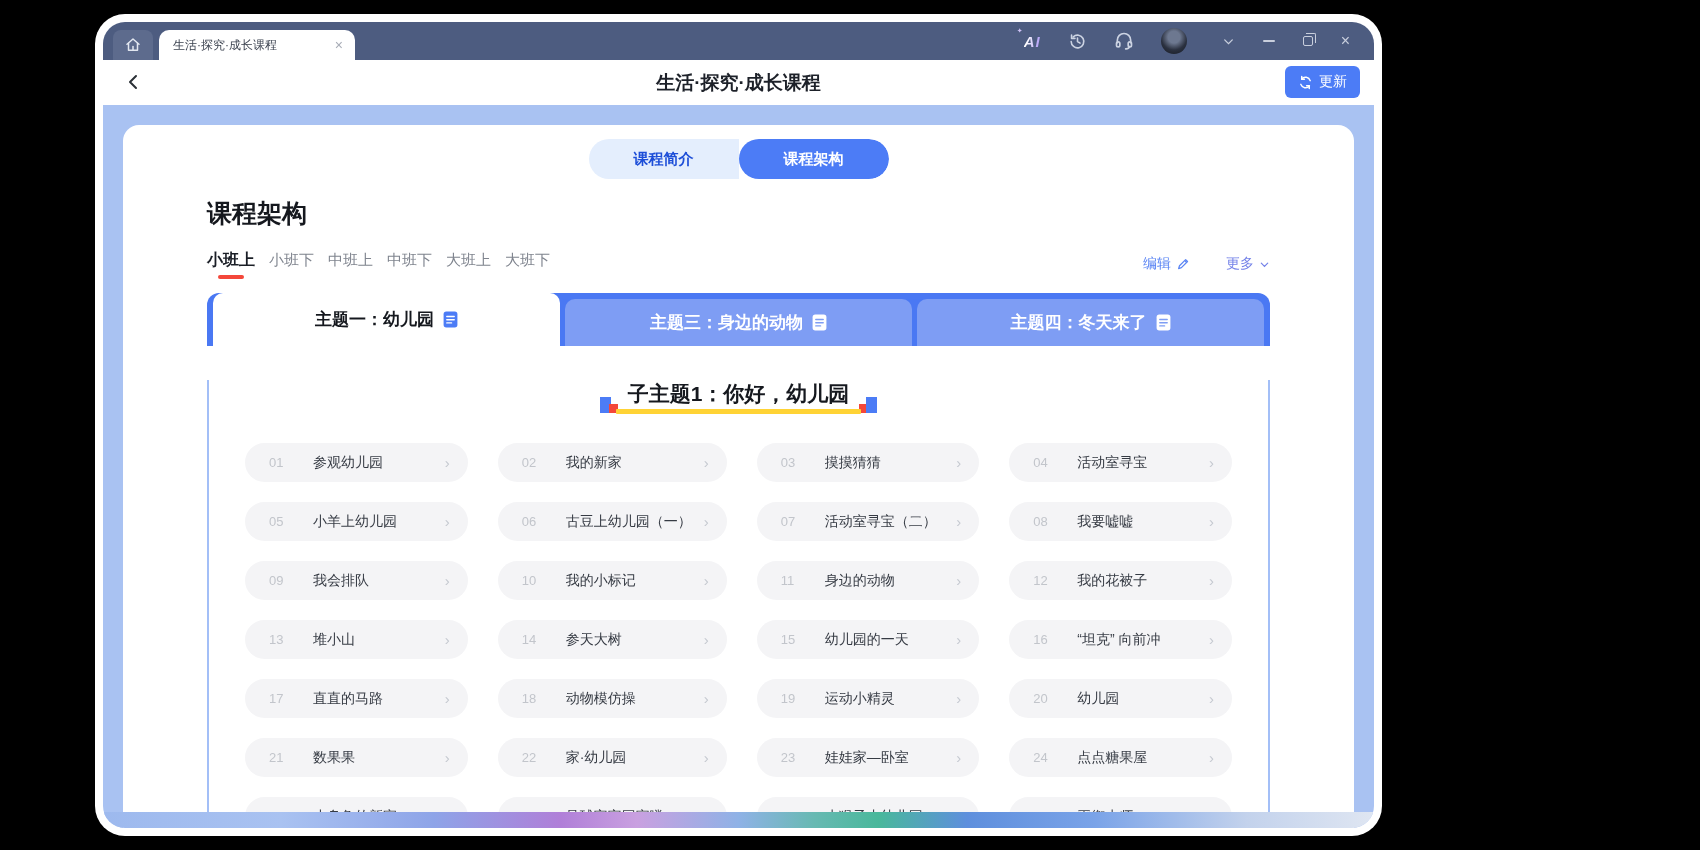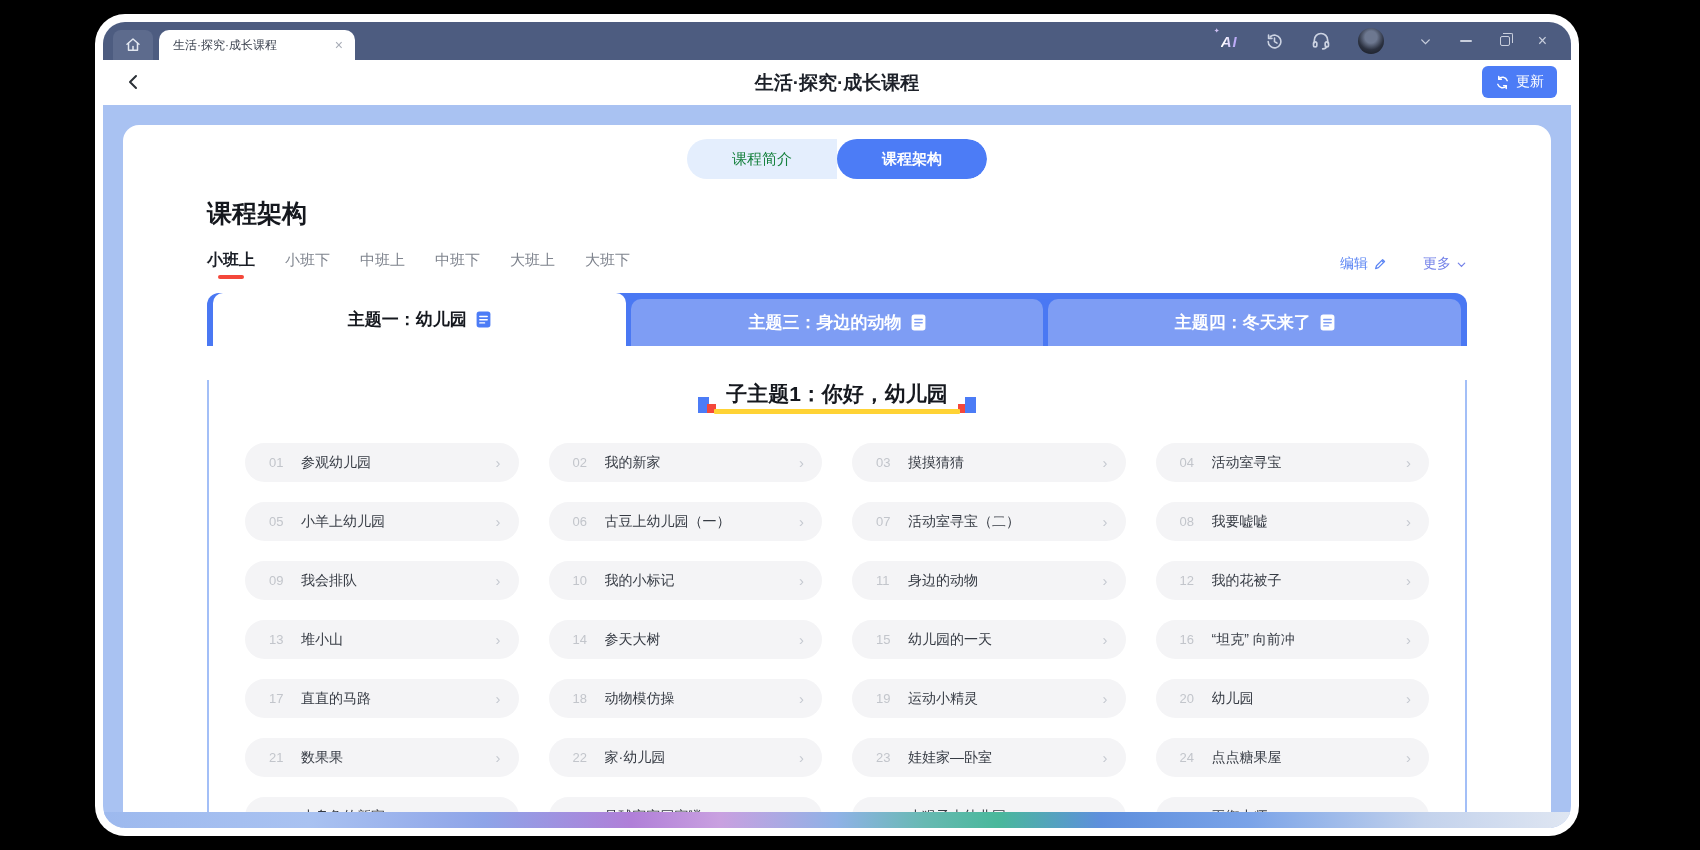--- a/index.html
+++ b/index.html
@@ -1,19 +1,19 @@
 <!DOCTYPE html>
 <html><head>
 <meta charset="utf-8">
 <style>
   * { margin:0; padding:0; box-sizing:border-box; }
   body { background:#000; font-family:"Liberation Sans","DejaVu Sans",sans-serif; }
   .stage { position:relative; width:1700px; height:850px; background:#000; overflow:hidden; }
 
-  .window { position:absolute; left:95px; top:14px; width:1484px; height:822px;
+  .window { position:absolute; left:95px; top:14px; width:1287px; height:822px;
             background:#fff; border-radius:30px; padding:8px; }
   .win-inner { width:100%; height:100%; border-radius:22px; overflow:hidden;
                display:flex; flex-direction:column; background:#fff; }
 
   
   .titlebar { height:38px; background:#4D5C80; display:flex; align-items:center;
               padding-left:10px; flex:none; }
   .home-btn { width:40px; height:30px; margin-bottom:-8px; border-radius:8px 8px 0 0;
               background:#5D6B8D; display:flex; align-items:center; justify-content:center; cursor:pointer; }
   .browser-tab { align-self:flex-end; width:196px; height:30px; background:#fff;
@@ -45,28 +45,28 @@
                 display:flex; align-items:center; gap:6px; font-size:14px; cursor:pointer;
                 font-family:inherit; }
 
   
   .page { flex:1; background:#A9C2F2; position:relative; overflow:hidden; }
   .card { margin:20px 20px 0; background:#fff; border-radius:16px; height:calc(100% + 80px);
           padding-top:14px; }
 
   .seg-wrap { width:300px; margin:0 auto; display:flex; border-radius:21px; overflow:hidden; }
   .seg-item { flex:1; height:40px; display:flex; align-items:center; justify-content:center;
-              font-size:15px; background:#E4EEFD; color:#15803d; cursor:pointer; }
+              font-size:15px; background:#E4EEFD; color:#1d4ed8; cursor:pointer;font-weight:bold; }
   .seg-item.active { background:#4C7CF6; color:#fff; font-weight:bold; border-radius:21px; }
 
   .card-inner { padding:0 84px; }
   .page-heading { font-size:25px; font-weight:bold; color:#15181E; margin-top:18px; }
 
   .class-row { margin-top:20px; display:flex; align-items:flex-end; }
-  .class-tabs { display:flex; gap:30px; align-items:baseline; }
+  .class-tabs { display:flex; gap:14px; align-items:baseline; }
   .class-tab { font-size:15px; color:#7F848E; position:relative; padding-bottom:10px; cursor:pointer; }
   .class-tab.active { font-size:16px; font-weight:bold; color:#1A1E26; }
   .class-tab.active::after { content:""; position:absolute; left:50%; transform:translateX(-50%);
               bottom:2px; width:26px; height:4px; border-radius:2px; background:#F4473A; }
   .row-actions { margin-left:auto; display:flex; gap:36px; align-items:center; padding-bottom:8px; }
   .edit-link { color:#5B85F4; font-size:14px; display:flex; gap:5px; align-items:center; cursor:pointer; }
   .more-link { color:#7381E8; font-size:14px; display:flex; gap:5px; align-items:center; cursor:pointer; }
 
   .theme-bar { margin-top:12px; display:flex; gap:5px; background:#4A78F3;
                border-radius:12px 12px 0 0; padding:0 6px; }
@@ -88,21 +88,21 @@
   .sq { display:inline-block; }
   .sq-blue { width:11px; height:16px; background:#4C7CF6; }
   .sq-red  { width:9px; height:9px; background:#F4473A; }
   .decor { display:flex; align-items:flex-end; padding-bottom:4px; }
   .decor-l .sq-red { margin-left:-2px; }
   .decor-r .sq-blue { margin-left:-2px; }
 
   .grid { margin-top:26px; display:grid; grid-template-columns:repeat(4,1fr);
           column-gap:30px; row-gap:20px; }
   .pill { height:39px; background:#F4F4F6; border-radius:20px; display:flex;
-          align-items:center; padding:0 18px 0 24px; cursor:pointer; }
+          align-items:center; padding:0 18px 0 24px; cursor:pointer;gap:12px; }
   .pill-num { font-size:13px; color:#C2C5CB; width:27px; flex:none; }
   .pill-title { font-size:14px; color:#363B44; margin-left:5px; flex:1;
                 white-space:nowrap; overflow:hidden; }
   .pill-arrow { color:#C5C9D0; font-size:15px; line-height:1; }
 
   .dock-strip { position:absolute; left:0; right:0; bottom:0; height:16px;
     background:linear-gradient(90deg,
       #9db9ee 0%, #a9c2f1 14%, #8ea4e8 26%, #b07fd8 36%, #c9a0e0 42%,
       #8fb2e6 50%, #67b9b2 56%, #49b89b 61%, #5e8fdd 68%, #7aa3e8 78%,
       #c3d2ec 90%, #dfe6f2 100%); }

